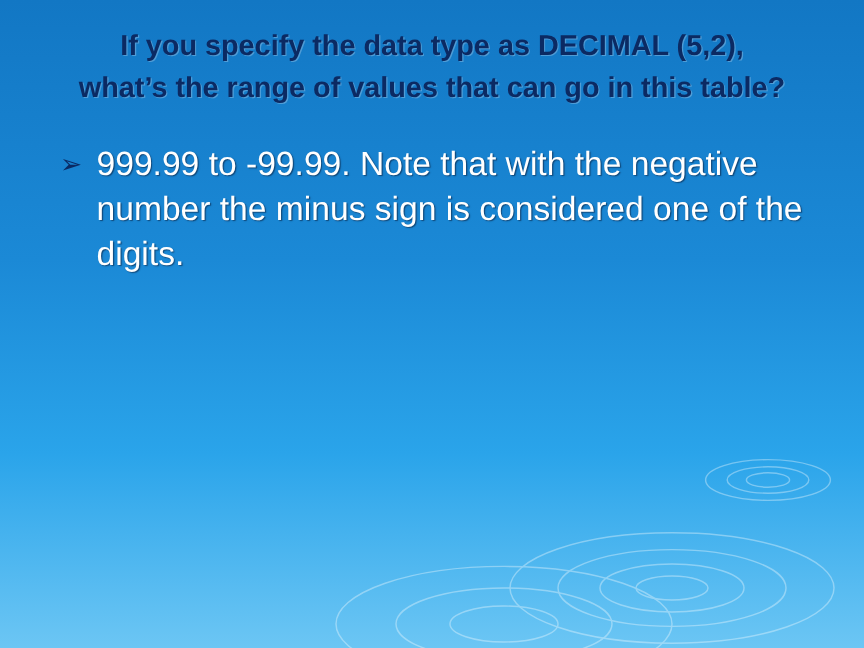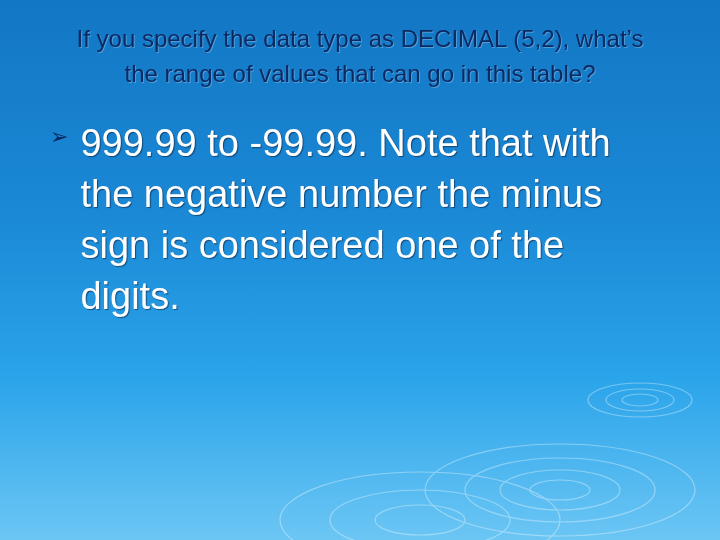--- a/index.html
+++ b/index.html
@@ -15,21 +15,21 @@
     right: 0;
     width: 100%;
     height: 260px;
     pointer-events: none;
     opacity: 0.35;
   }
   .title {
     padding: 22px 60px 10px 60px;
     text-align: center;
     font-size: 24px;
-    font-weight: normal;
+    font-weight: bold;
     color: #0b2a63;
     text-shadow: 1px 1px 0 rgba(255,255,255,0.25);
     line-height: 1.45;
   }
   .content {
     padding: 16px 50px 0 50px;
   }
   .bullet-row {
     display: flex;
     align-items: flex-start;
@@ -37,21 +37,21 @@
   .bullet {
     color: #0b2a63;
     font-size: 22px;
     line-height: 1.4;
     margin-right: 12px;
     margin-top: 4px;
     flex: 0 0 auto;
   }
   .bullet-text {
     color: #ffffff;
-    font-size: 38px;
+    font-size: 28px;
     line-height: 1.35;
     text-shadow: 1px 1px 1px rgba(10,30,60,0.6);
   }
 </style>
 </head>
 <body>
 
 <svg class="ripples" viewBox="0 0 720 260" preserveAspectRatio="xMaxYMax meet">
   <g fill="none" stroke="#ffffff" stroke-width="1.2">
     <ellipse cx="560" cy="210" rx="30" ry="10"></ellipse>

